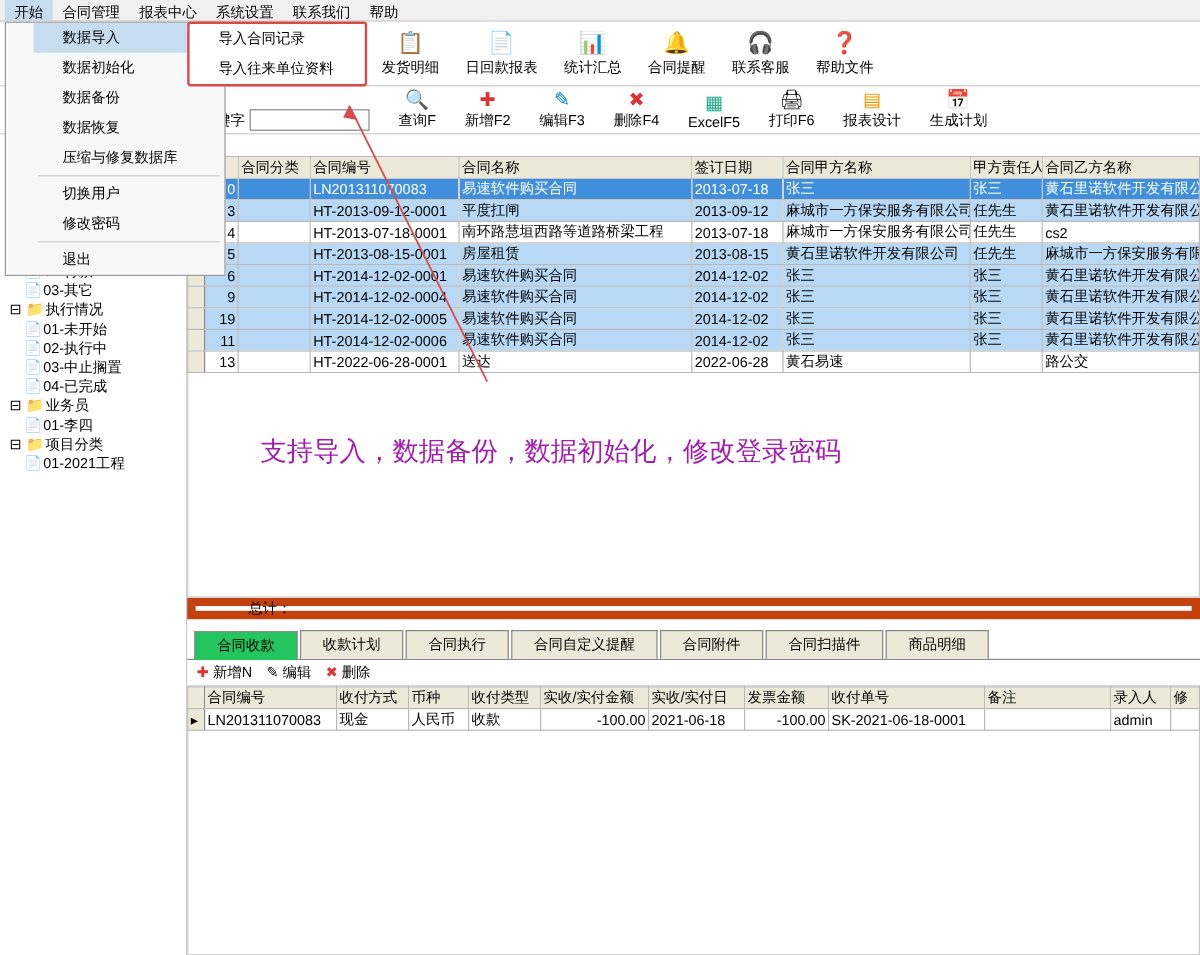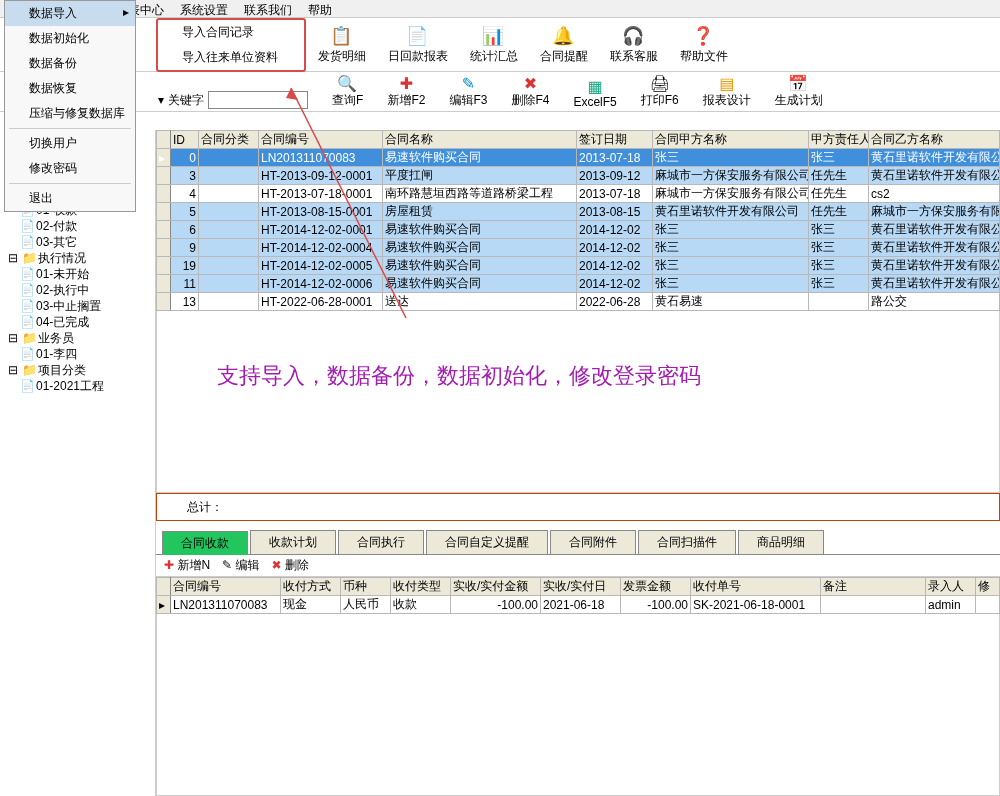--- a/index.html
+++ b/index.html
@@ -2,21 +2,21 @@
 <html><head>
 <meta charset="utf-8">
 <style>
 * { margin: 0; padding: 0; box-sizing: border-box; font-family: "Microsoft YaHei", SimSun, sans-serif; font-size: 12px; }
 body { width: 1000px; height: 796px; background: #fff; overflow: hidden; position: relative; }
 
 .menubar { height: 18px; background: #f0f0f0; border-bottom: 1px solid #ccc; display: flex; padding-left: 4px; }
 .menubar span { padding: 2px 8px; cursor: pointer; }
 .menubar span.active { background: #c8dcf0; }
 
-.dropdown1 { position: absolute; left: 4px; top: 0; width: 132px; background: #f8f8f8; border: 1px solid #999; z-index: 10; }
+.dropdown1 { position: absolute; left: 4px; top: 18px; width: 184px; background: #f8f8f8; border: 1px solid #999; z-index: 10; padding-left: 23px; }
 .dropdown1 .mitem { padding: 4px 8px 4px 24px; position: relative; cursor: pointer; }
 .dropdown1 .mitem.hi { background: #c8dcf0; }
 .dropdown1 .mitem .arrow { position: absolute; right: 6px; top: 4px; }
 .dropdown1 .sep { height: 1px; background: #ccc; margin: 2px 4px; }
 
 .dropdown2 { position: absolute; left: 156px; top: 18px; width: 150px; background: #fff; border: 2px solid #d94a4a; border-radius: 3px; z-index: 10; }
 .dropdown2 .mitem { padding: 4px 8px 4px 24px; cursor: pointer; }
 
 .toolbar1 { height: 54px; border-bottom: 1px solid #ccc; display: flex; align-items: center; padding-left: 308px; gap: 2px; }
 .tbtn { display: flex; flex-direction: column; align-items: center; padding: 2px 10px; cursor: pointer; }
@@ -41,21 +41,21 @@
 th, td { border: 1px solid #b8b8b8; padding: 0 2px; height: 15px; white-space: nowrap; overflow: hidden; text-align: left; font-weight: normal; }
 th { background: #ece9d8; position: relative; }
 td { background: #fff; }
 tr.sel td { background: #3f8fdc; color: #fff; }
 tr.sel2 td { background: #b8d9f5; }
 .rowmark { width: 12px; background: #ece9d8 !important; border-right: 1px solid #888; }
 
 .grid-blank { flex: 1; background: #fff; border: 1px solid #ccc; border-top: none; position: relative; }
 .annot { position: absolute; left: 60px; top: 50px; color: #a21caf; font-size: 22px; font-family: SimSun; }
 
-.total-row { height: 28px; border: 1px solid #c2410c; background: #fff; display: flex; align-items: center; padding-left: 30px; }
+.total-row { height: 18px; border: 7px solid #c2410c; background: #fff; display: flex; align-items: center; padding-left: 44px; }
 
 .tabs { height: 26px; display: flex; align-items: flex-end; border-bottom: 1px solid #888; margin-top: 8px; padding-left: 6px; }
 .tab { border: 1px solid #888; border-bottom: none; padding: 3px 18px; margin-right: 2px; background: #ece9d8; cursor: pointer; }
 .tab.active { background: #22c55e; position: relative; top: 1px; }
 
 .subbar { height: 22px; display: flex; align-items: center; padding-left: 8px; gap: 12px; border-bottom: 1px solid #ccc; }
 .subbar span.btn { cursor: pointer; }
 
 .grid2 td, .grid2 th { height: 15px; }
 

